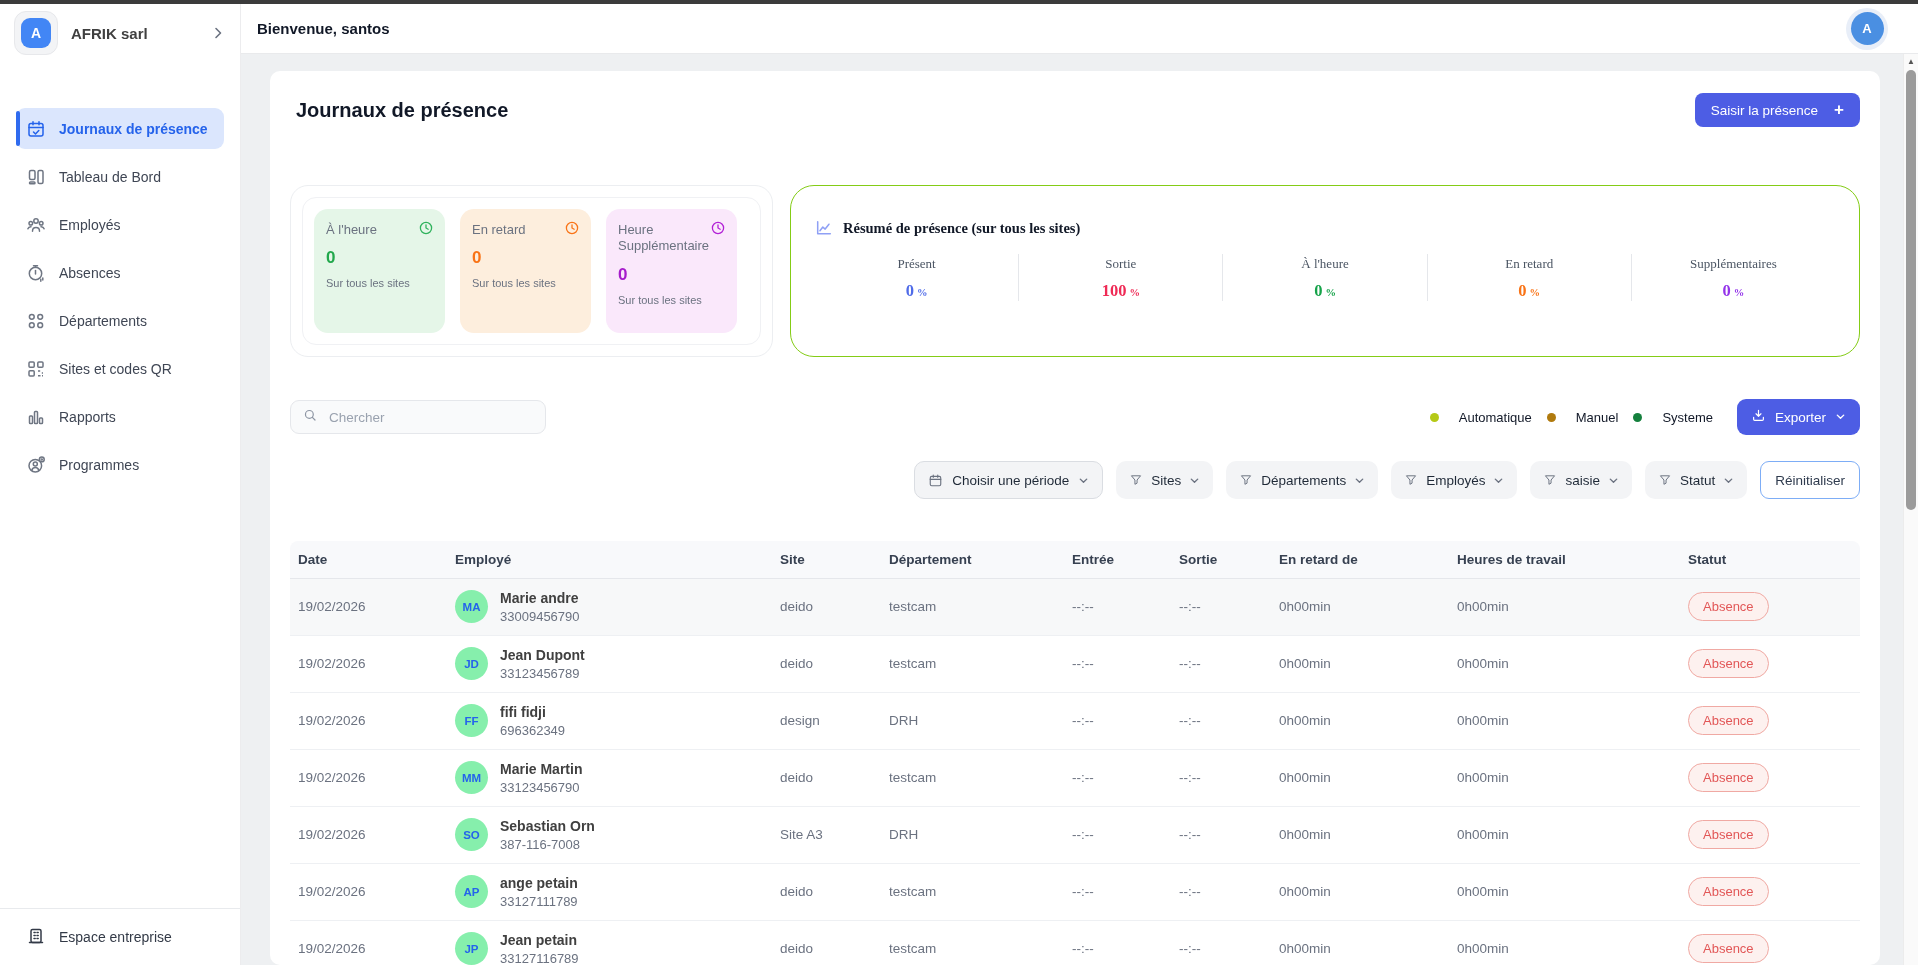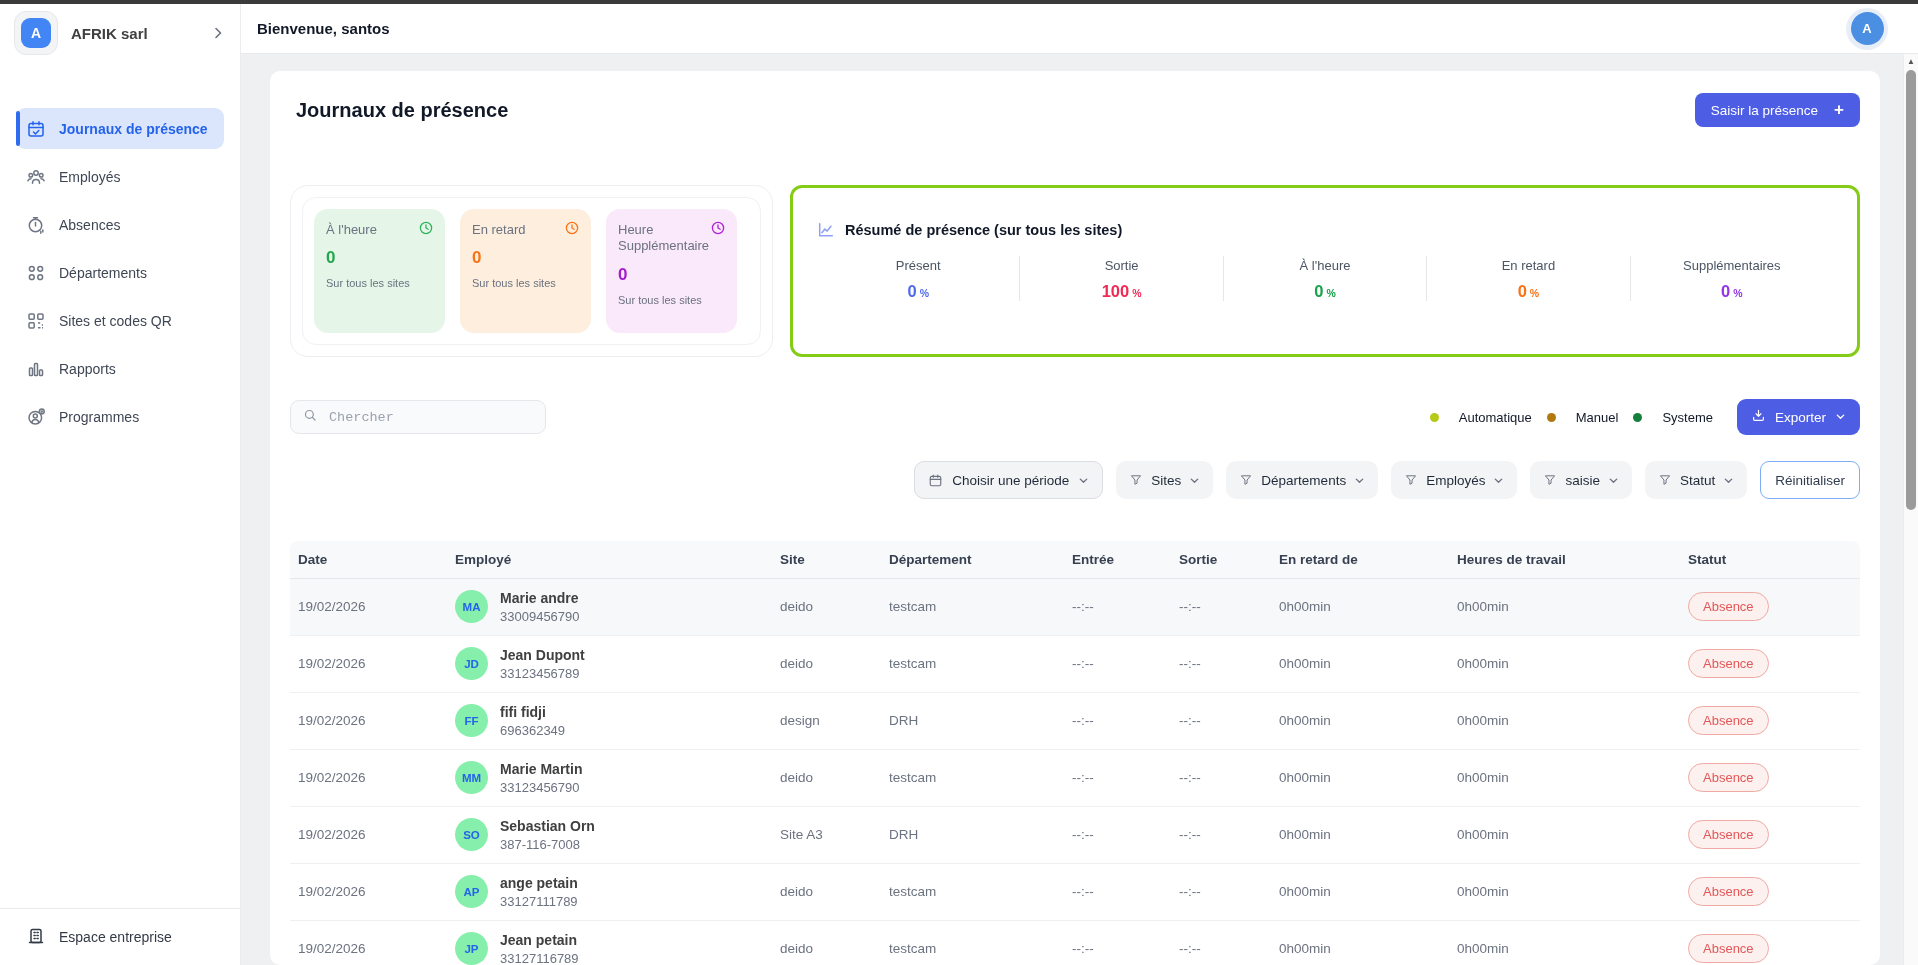--- a/index.html
+++ b/index.html
@@ -48,35 +48,35 @@
   .cards-inner { border:1px solid #f0f1f4; border-radius:14px; padding:11px; display:flex; gap:15px; }
   .stat-card { position:relative; width:131px; height:124px; border-radius:14px; padding:13px 12px 10px; }
   .card-green { background:#e5f6e8; }  .card-green .stat-value { color:#22a84c; }  .card-green .clock { color:#2fb25c; }
   .card-orange { background:#fdeedd; } .card-orange .stat-value { color:#f97316; } .card-orange .clock { color:#f97316; }
   .card-purple { background:#fae8fb; } .card-purple .stat-value { color:#a61ccb; } .card-purple .clock { color:#b21fd6; }
   .stat-label { font-size:13px; color:#6b7280; line-height:1.25; max-width:86px; }
   .stat-value { font-size:17px; font-weight:bold; margin-top:10px; }
   .stat-caption { font-size:11px; color:#6b7280; margin-top:9px; }
   .stat-card .clock { position:absolute; top:11px; right:11px; display:flex; }
 
-  .summary-panel { flex:1; border:3px solid #84cc16; border-radius:12px; padding:33px 24px 28px; }
+  .summary-panel { flex:1; border:1px solid #84cc16; border-radius:24px; padding:33px 24px 28px;font-family:Liberation Serif, serif; }
   .summary-title { display:flex; align-items:center; gap:10px; font-size:14.5px; font-weight:bold; color:#111827; }
   .summary-title .chart-ic { color:#8fa0f5; display:flex; }
   .metrics { display:flex; margin-top:17px; }
   .metric { flex:1; text-align:center; border-left:1px solid #e5e7eb; padding-top:2px; }
   .metric:first-child { border-left:none; }
   .metric-label { font-size:13px; color:#4b5563; }
   .metric-value { margin-top:9px; font-size:16.5px; font-weight:bold; }
   .metric-value .unit { font-size:10.5px; margin-left:3px; }
   .m-blue { color:#4f6be8; } .m-red { color:#ef2a55; } .m-green { color:#16a34a; } .m-orange { color:#f97316; } .m-purple { color:#9333ea; }
 
   
   .toolbar-row { margin-top:42px; display:flex; align-items:center; justify-content:space-between; }
   .search { width:256px; height:34px; background:#f9fafb; border:1px solid #e5e7eb; border-radius:9px; display:flex; align-items:center; gap:9px; padding:0 12px; color:#8d95a3; }
-  .search input { border:none; background:transparent; outline:none; font-size:13.5px; color:#374151; width:100%; font-family:Liberation Mono, monospace; }
+  .search input { border:none; background:transparent; outline:none; font-size:13.5px; color:#374151; width:100%; font-family:Liberation Sans, sans-serif; }
   .search input::placeholder { color:#9aa2af; }
   .toolbar-right { display:flex; align-items:center; gap:16px; }
   .legend { display:flex; align-items:center; gap:15px; }
   .legend-item { display:flex; align-items:center; gap:20px; font-size:13px; color:#111827; }
   .dot { width:9px; height:9px; border-radius:50%; }
   .dot-auto { background:#b5c916; } .dot-manual { background:#b07a0e; } .dot-system { background:#15803d; }
   .btn-export { background:#4d5de4; color:#fff; border:none; border-radius:9px; height:36px; padding:0 14px; font-size:13.5px; display:inline-flex; align-items:center; gap:9px; margin-left:8px; cursor:pointer; font-family:inherit; }
 
   
   .filters-row { margin-top:26px; display:flex; justify-content:flex-end; align-items:center; gap:13px; }
@@ -129,20 +129,30 @@
     <nav class="menu">
       <div class="menu-item active">
         <span class="mi">
           <svg width="20" height="20" viewBox="0 0 20 20" fill="none" stroke="currentColor" stroke-width="1.5" stroke-linecap="round" stroke-linejoin="round">
               <rect x="3" y="4.5" width="14" height="12.5" rx="2"></rect>
               <path d="M3 8.5h14M7 2.8v3M13 2.8v3"></path>
               <path d="M7.5 13l2 2 3.3-3.5"></path>
             </svg>
         </span>
         <span>Journaux de présence</span>
+      </div>
+      <div class="menu-item">
+        <span class="mi">
+          <svg width="20" height="20" viewBox="0 0 20 20" fill="none" stroke="currentColor" stroke-width="1.5" stroke-linejoin="round">
+              <rect x="3.5" y="3.5" width="5.5" height="9" rx="1.5"></rect>
+              <rect x="12" y="3.5" width="5" height="13" rx="1.5"></rect>
+              <rect x="3.5" y="15" width="5.5" height="1.8" rx="0.9"></rect>
+            </svg>
+        </span>
+        <span>Tableau de Bord</span>
       </div>
       <div class="menu-item">
         <span class="mi">
           <svg width="20" height="20" viewBox="0 0 20 20" fill="none" stroke="currentColor" stroke-width="1.5" stroke-linecap="round">
               <circle cx="10" cy="6" r="2.2"></circle>
               <circle cx="4.8" cy="8.3" r="1.8"></circle>
               <circle cx="15.2" cy="8.3" r="1.8"></circle>
               <path d="M6.5 16.2c0-2.1 1.5-3.6 3.5-3.6s3.5 1.5 3.5 3.6"></path>
               <path d="M1.9 13.8c.5-1.4 1.7-2.2 3.1-2.1M18.1 13.8c-.5-1.4-1.7-2.2-3.1-2.1"></path>
             </svg>

